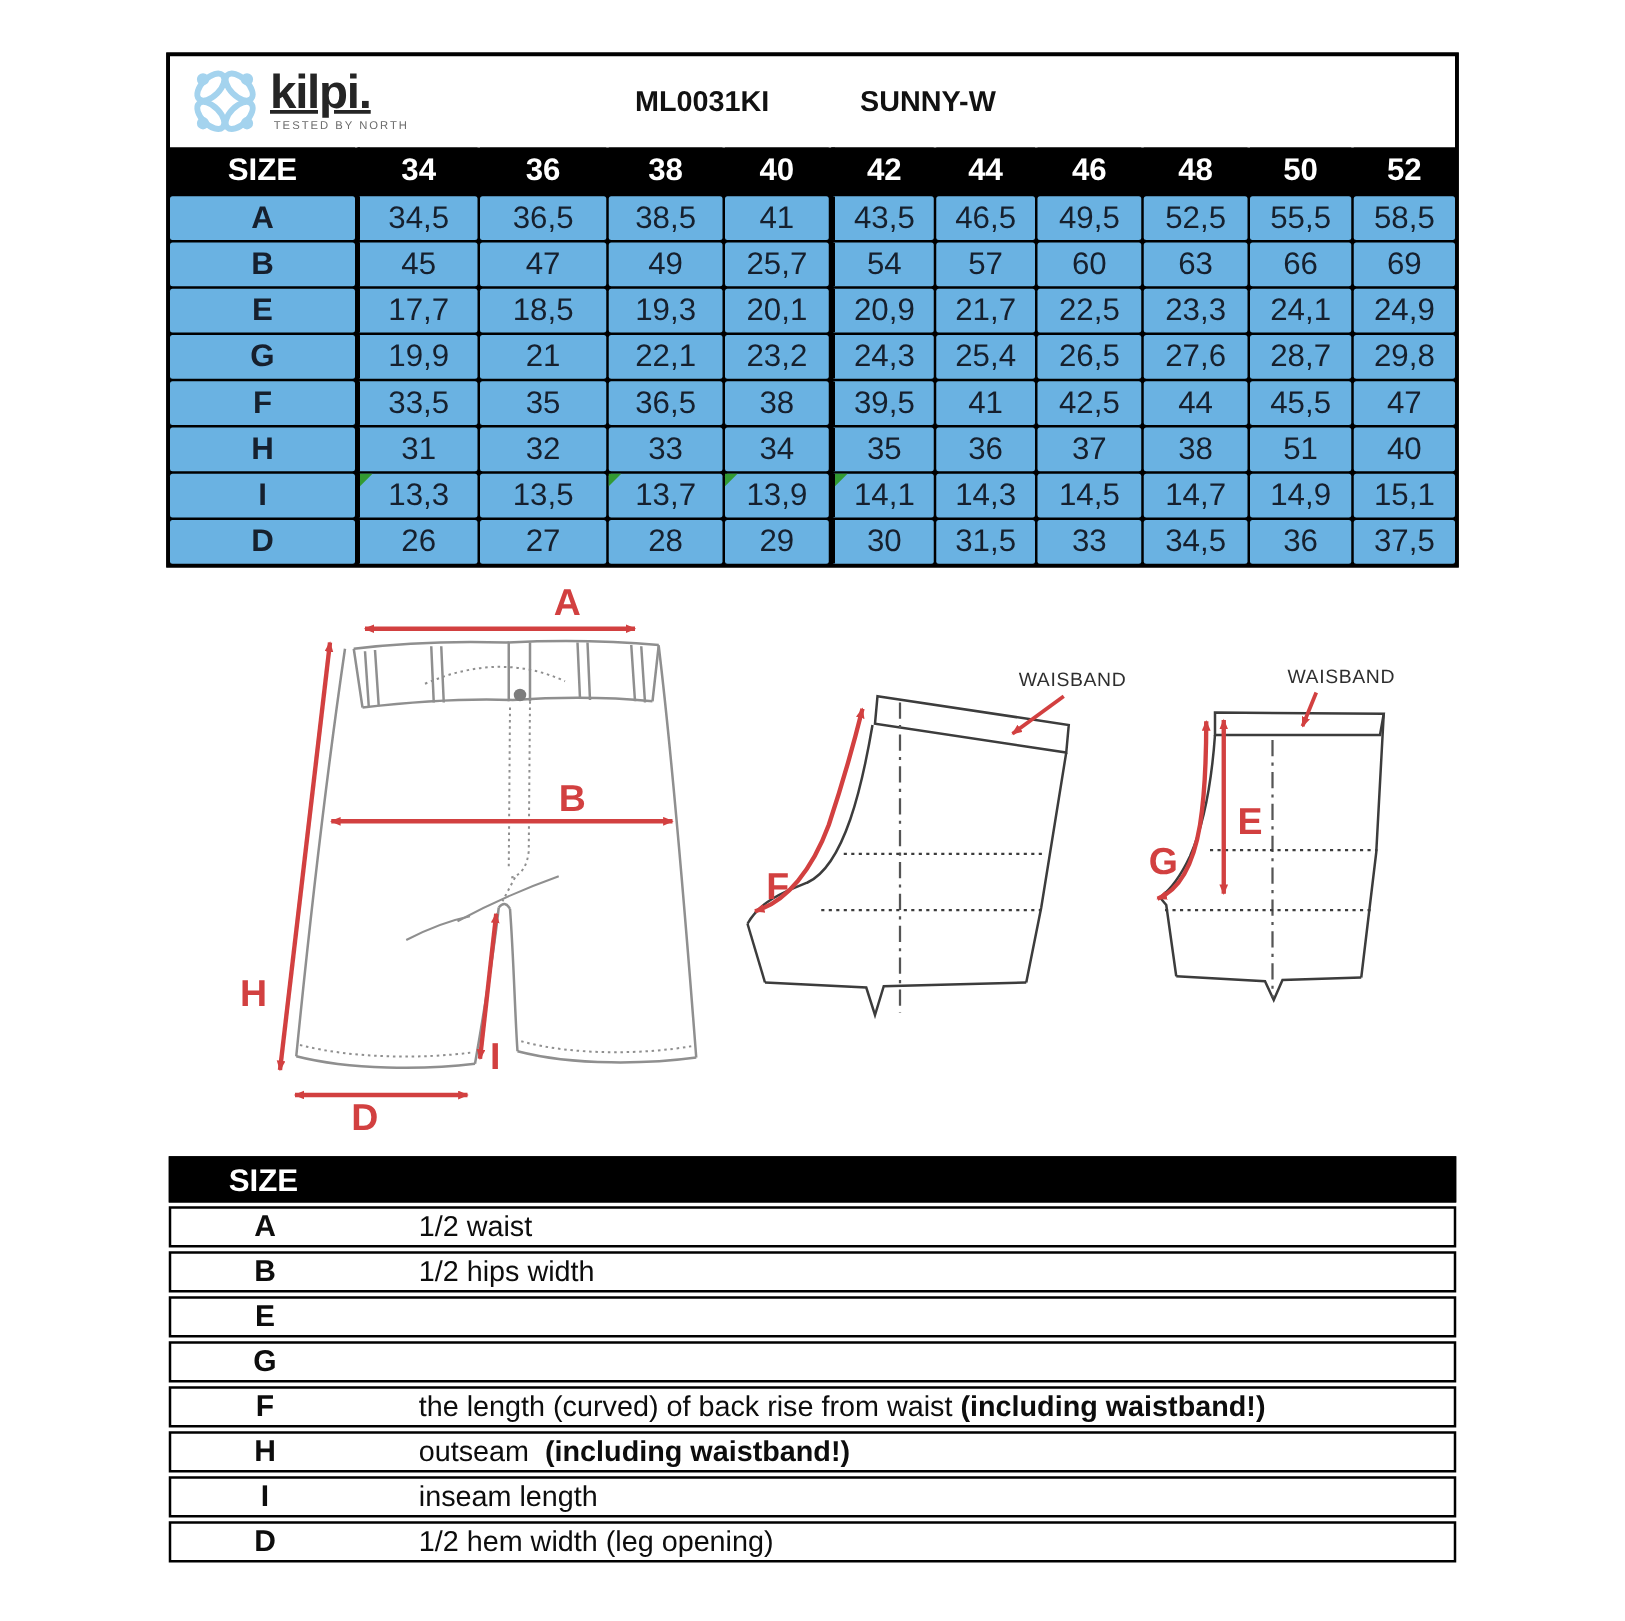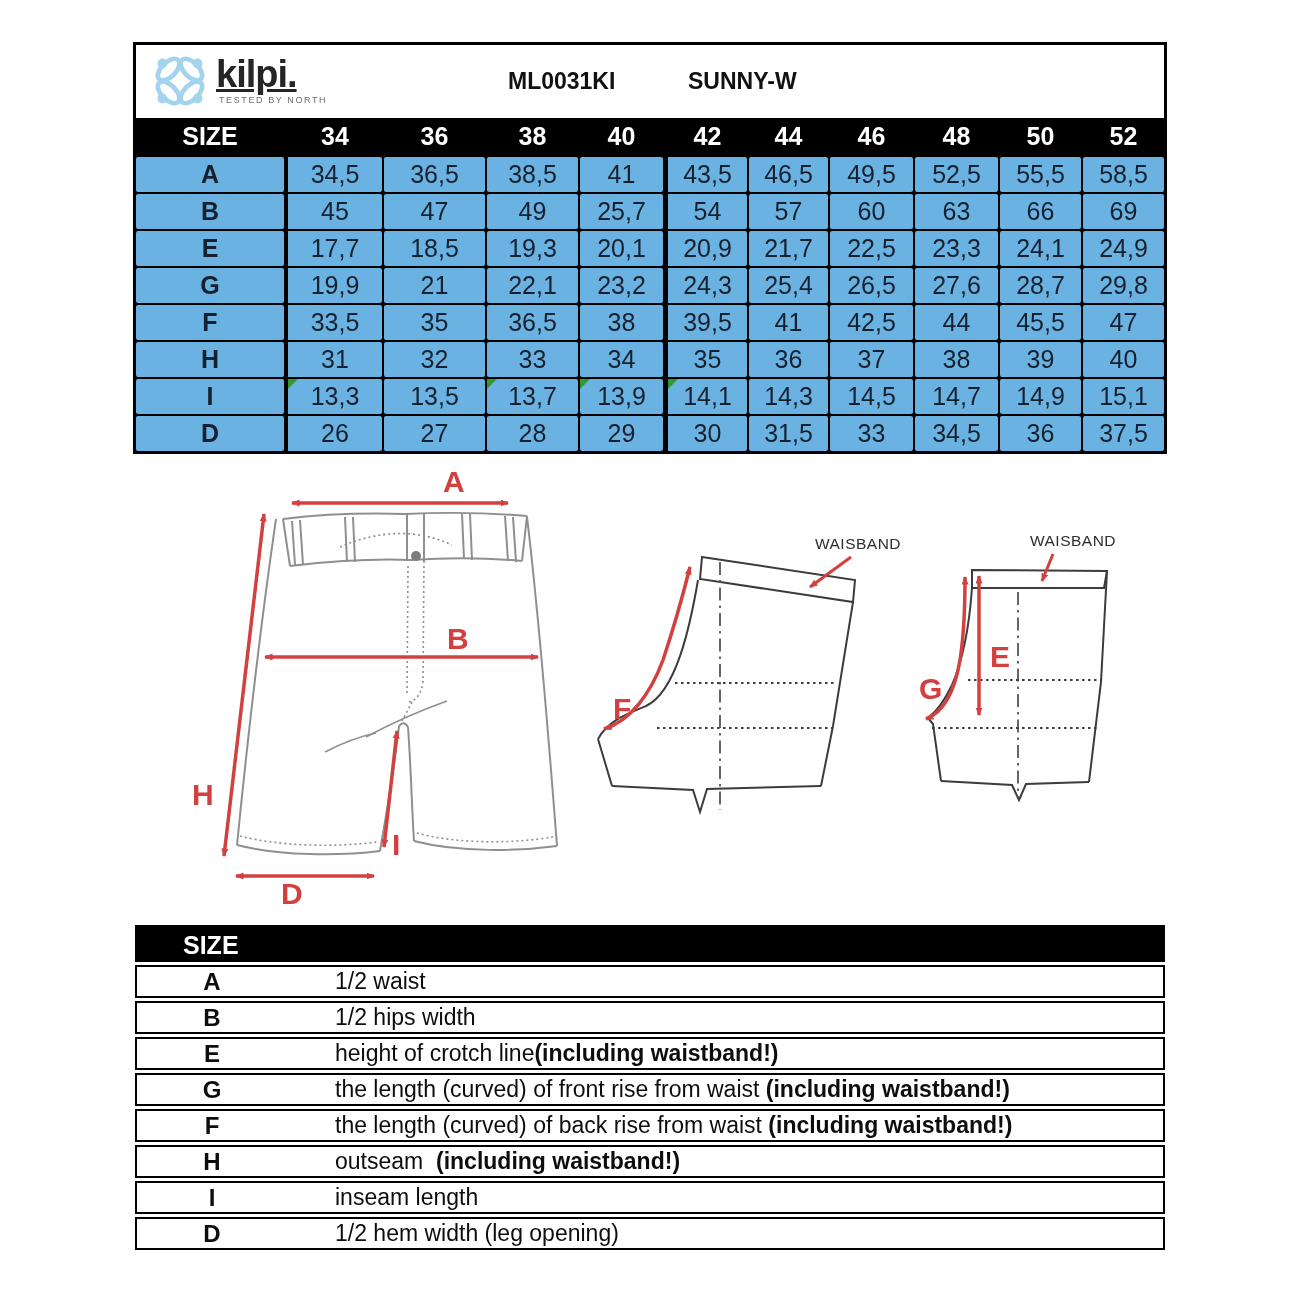--- a/index.html
+++ b/index.html
@@ -156,21 +156,21 @@
       <div class="grow">
         <div class="c lc">H</div>
         <div class="c bL2">31</div>
         <div class="c">32</div>
         <div class="c">33</div>
         <div class="c">34</div>
         <div class="c bL">35</div>
         <div class="c">36</div>
         <div class="c">37</div>
         <div class="c">38</div>
-        <div class="c">39</div>
+        <div class="c">51</div>
         <div class="c">40</div>
       </div>
 
       <div class="grow">
         <div class="c lc">I</div>
         <div class="c bL2 mk">13,3</div>
         <div class="c">13,5</div>
         <div class="c mk">13,7</div>
         <div class="c mk">13,9</div>
         <div class="c bL mk">14,1</div>
@@ -283,25 +283,23 @@
     <div class="lrow">
       <div class="lletter">A</div>
       <div class="ldesc"><span>1/2 waist</span><span class="bold"></span></div>
     </div>
     <div class="lrow">
       <div class="lletter">B</div>
       <div class="ldesc"><span>1/2 hips width</span><span class="bold"></span></div>
     </div>
     <div class="lrow">
       <div class="lletter">E</div>
-      <div class="ldesc"><span>height of crotch line</span><span class="bold">(including waistband!)</span></div>
     </div>
     <div class="lrow">
       <div class="lletter">G</div>
-      <div class="ldesc"><span>the length (curved) of front rise from waist </span><span class="bold">(including waistband!)</span></div>
     </div>
     <div class="lrow">
       <div class="lletter">F</div>
       <div class="ldesc"><span>the length (curved) of back rise from waist </span><span class="bold">(including waistband!)</span></div>
     </div>
     <div class="lrow">
       <div class="lletter">H</div>
       <div class="ldesc"><span>outseam  </span><span class="bold">(including waistband!)</span></div>
     </div>
     <div class="lrow">

